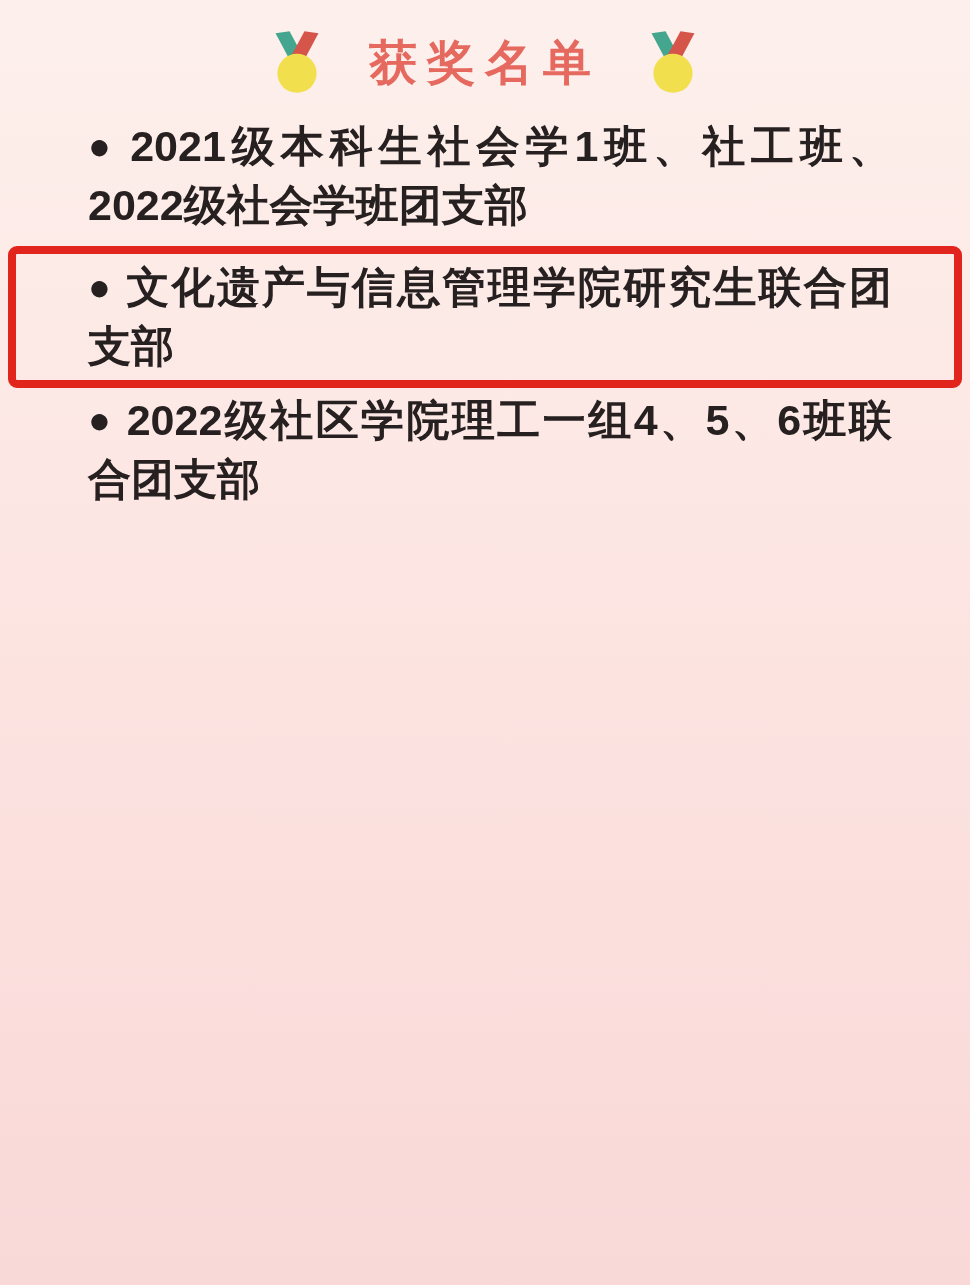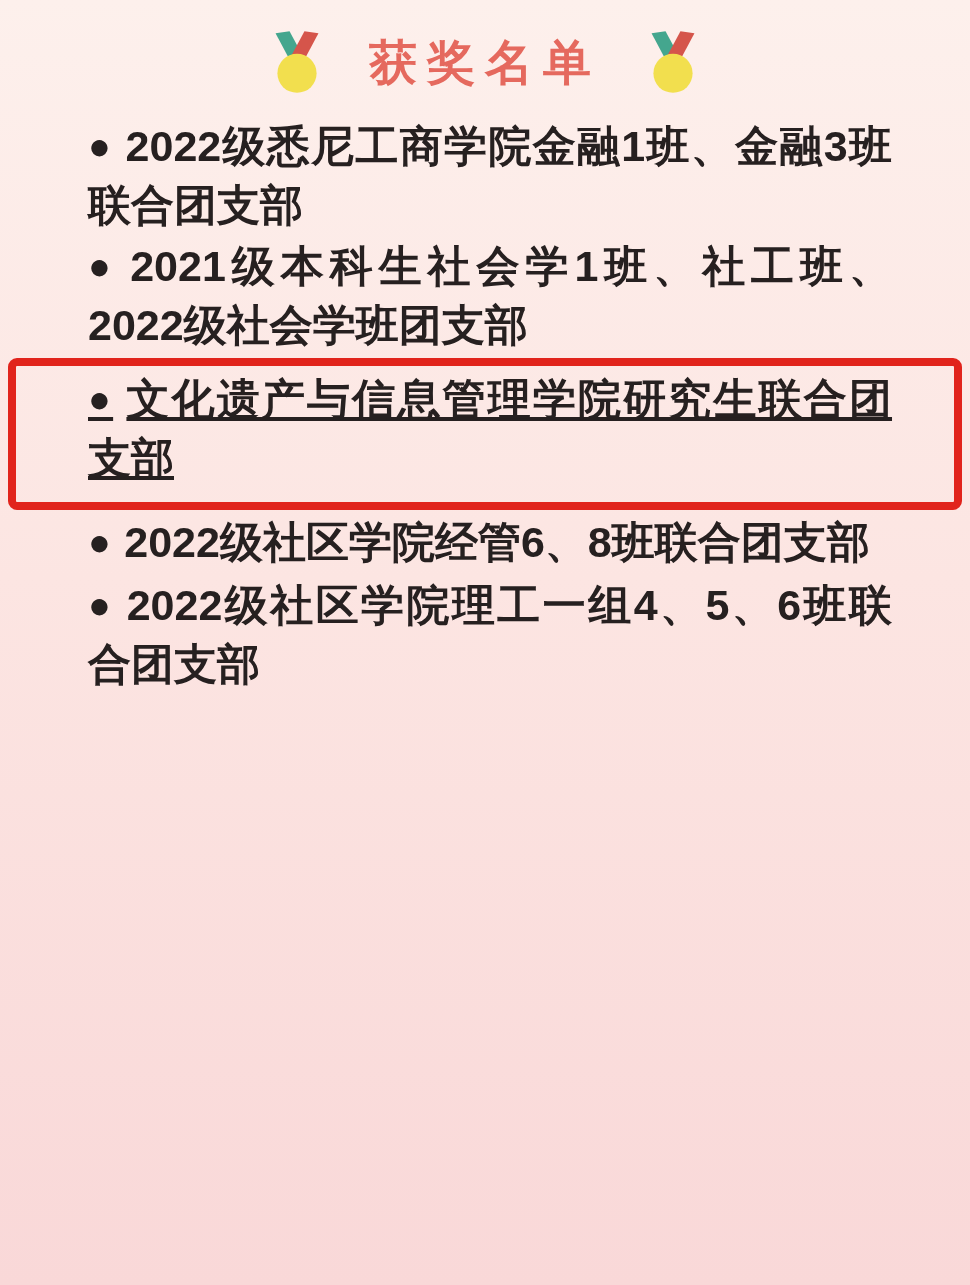--- a/index.html
+++ b/index.html
@@ -42,23 +42,22 @@
   }
   .bullet {
     font-size: 38px;
     margin-right: 0.35em;
     position: relative;
     top: -2px;
   }
   .red-box {
     border: 8px solid #e1241c;
     border-radius: 9px;
-    margin: 4px -70px 4px -80px;
-    padding: 5px 62px 15px 72px;
-    text-decoration: underline;
+    margin: 12px -70px 4px -80px;
+    padding: 5px 62px 5px 72px;
   }
 </style>
 </head>
 <body>
 
 <div class="page">
 
   <div class="header">
     <svg class="medal" viewBox="0 0 60 70" aria-hidden="true">
       <polygon points="7,3 22,1 36,27 23,33" fill="#44a68e"></polygon>
@@ -71,28 +70,26 @@
       <polygon points="53,3 38,1 24,27 37,33" fill="#d5554b"></polygon>
       <circle cx="30" cy="46" r="21" fill="#f2df4e"></circle>
     </svg>
   </div>
 
   <div class="list">
 
 
 
 
-    <div class="li"><span class="bullet">●</span><span>2022级悉尼工商学院金融1班、金融3班联合团支部</span></div>
 
 
     <div class="li"><span class="bullet">●</span><span>2021级本科生社会学1班、社工班、2022级社会学班团支部</span></div>
 
     <div class="red-box">
       <div class="li" style="margin:0"><span class="bullet">●</span><span>文化遗产与信息管理学院研究生联合团支部</span></div>
     </div>
 
-    <div class="li"><span class="bullet">●</span><span>2022级社区学院经管6、8班联合团支部</span></div>
 
 
     <div class="li"><span class="bullet">●</span><span>2022级社区学院理工一组4、5、6班联合团支部</span></div>
 
   </div>
 </div>
 
 </body></html>

